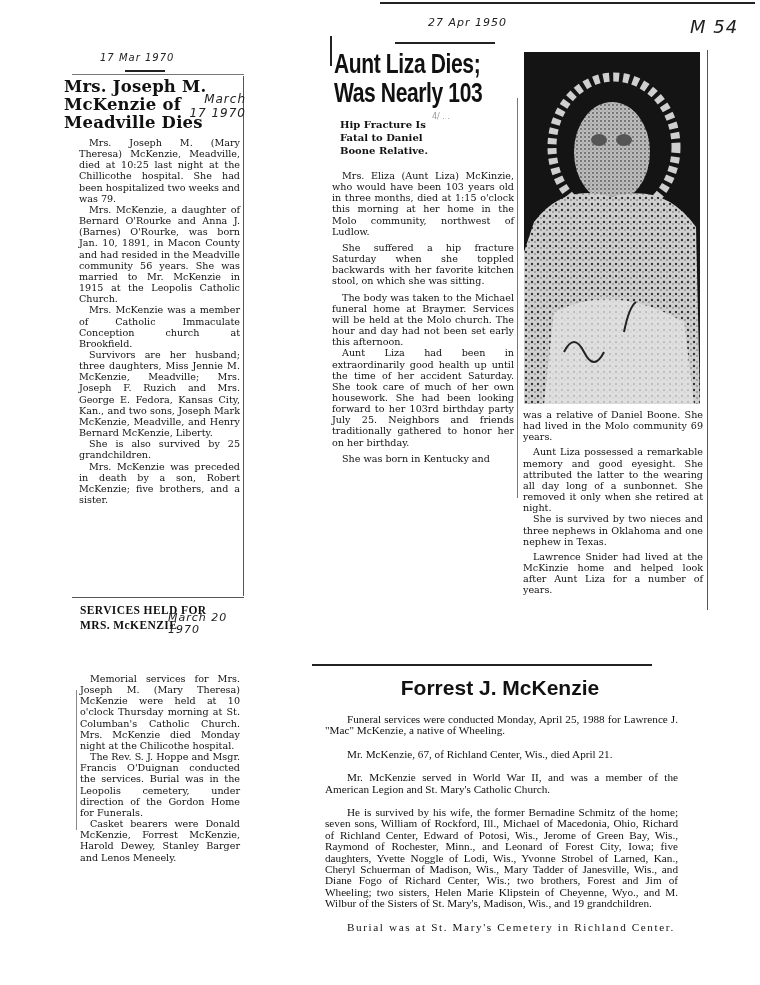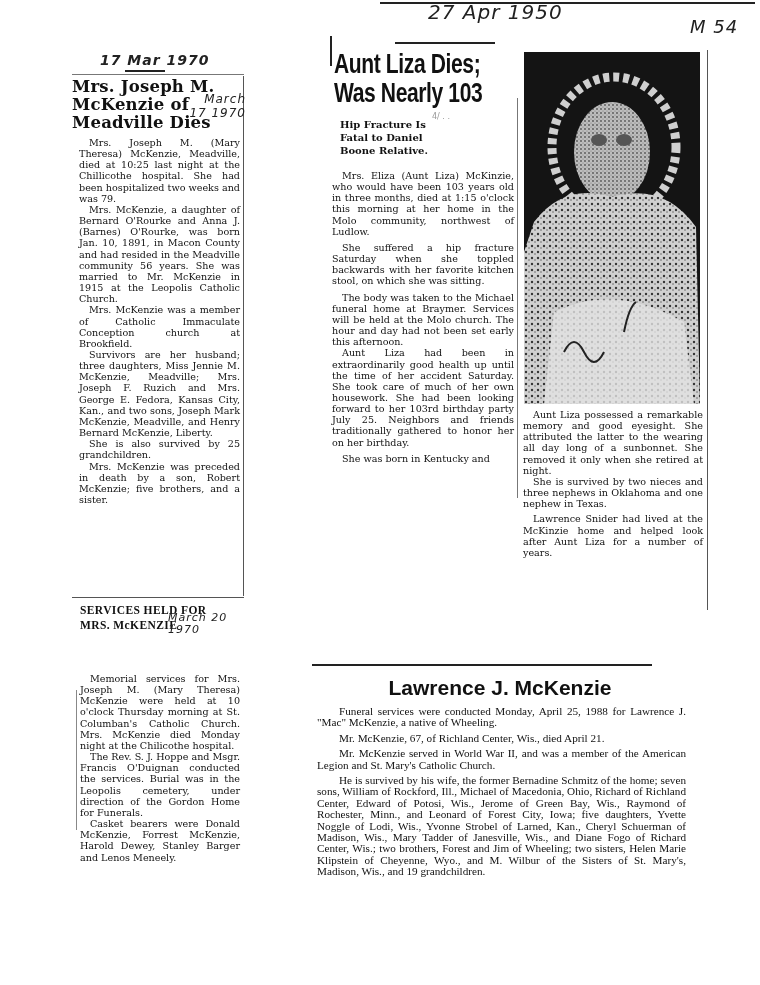--- a/index.html
+++ b/index.html
@@ -11,37 +11,37 @@
     .col p + p { margin-top:0; }
     .headA { font-family:"DejaVu Serif", serif; font-weight:bold; font-size:16.5px; line-height:18px; letter-spacing:0.2px; }
     .headB { font-family:Liberation Serif, serif; font-weight:bold; font-size:11.5px; line-height:15px; letter-spacing:0.4px; }
     .headC { font-family:"Liberation Sans", sans-serif; font-weight:bold; font-size:27px; line-height:29px; transform:scaleX(0.78); transform-origin:left top; letter-spacing:-0.5px; }
     .subhead { font-family:"DejaVu Serif", serif; font-weight:bold; font-size:10px; line-height:13px; }
     .vline { position:absolute; width:1px; background:#333; }
     .hline { position:absolute; height:1px; background:#333; }
     .photo { position:absolute; background:#1a1a1a; overflow:hidden; }
     .lj-title { font-family:"Liberation Sans", sans-serif; font-weight:bold; font-size:21px; line-height:24px; text-align:center; }
     .lj-body { font-family:"Liberation Serif", serif; font-size:11.2px; line-height:11.4px; text-align:justify; }
-    .lj-body p { margin:4px; text-indent:22px; }
+    .lj-body p { margin:12px; text-indent:22px; }
     .lj-body p.spread { letter-spacing:1.6px; }
   </style>
 </head>
 <body>
 
-<div class="abs hand" style="left:100px; top:52px; font-size:14px;font-weight:bold;">17 Mar 1970</div>
-<div class="abs hand" style="left:428px; top:0; font-size:20px;">27 Apr 1950</div>
+<div class="abs hand" style="left:100px; top:52px; font-size:10px;">17 Mar 1970</div>
+<div class="abs hand" style="left:428px; top:16px; font-size:11px;">27 Apr 1950</div>
 <div class="abs hand" style="left:690px; top:16px; font-size:18px;">M 54</div>
 <div class="hline" style="left:125px; top:70px; width:40px; height:2px; background:#222;"></div>
 <div class="hline" style="left:395px; top:42px; width:100px; height:2px; background:#222;"></div>
 <div class="hline" style="left:380px; top:2px; width:375px; height:2px; background:#222;"></div>
 
 <div class="hline" style="left:72px; top:74px; width:172px; background:#777;"></div>
 <div class="vline" style="left:243px; top:76px; height:520px; background:#555;"></div>
 
-<div class="abs headA" style="left:72px; top:78px; width:165px;">
+<div class="abs headA" style="left:64px; top:78px; width:165px;">
   <div>Mrs. Joseph M.</div>
   <div>McKenzie of</div>
   <div>Meadville Dies</div>
 </div>
 <div class="abs hand" style="left:186px; top:92px; font-size:12px; line-height:14px; width:60px;text-align:right;">
   <span>March 17 1970</span>
 </div>
 
 <div class="abs col" style="left:79px; top:137px; width:161px;">
   <p>Mrs. Joseph M. (Mary Theresa) McKenzie, Meadville, died at 10:25 last night at the Chillicothe hospital. She had been hospitalized two weeks and was 79.</p>
@@ -114,26 +114,28 @@
     <ellipse cx="100" cy="88" rx="8" ry="6" fill="#555"></ellipse>
 
     <path d="M10 170 Q40 130 88 145 Q140 130 172 175 L176 352 L0 352 L0 200 Z" fill="url(#dots2)"></path>
     <path d="M30 260 Q90 230 160 270 L170 352 L20 352 Z" fill="#e2e2e2" opacity="0.8"></path>
     <path d="M40 300 q10 -20 20 0 q10 20 20 0" stroke="#222" stroke-width="2" fill="none"></path>
     <path d="M100 280 q5 -25 12 -30" stroke="#222" stroke-width="2" fill="none"></path>
   </svg>
 </div>
 
 <div class="abs col" style="left:523px; top:409px; width:180px;">
+  <p style="text-indent:0; margin-bottom:4px;">was a relative of Daniel Boone. She had lived in the Molo community 69 years.</p>
   <p>Aunt Liza possessed a remarkable memory and good eyesight. She attributed the latter to the wearing all day long of a sunbonnet. She removed it only when she retired at night.</p>
   <p style="margin-bottom:4px;">She is survived by two nieces and three nephews in Oklahoma and one nephew in Texas.</p>
   <p>Lawrence Snider had lived at the McKinzie home and helped look after Aunt Liza for a number of years.</p>
 </div>
 
 <div class="hline" style="left:312px; top:664px; width:340px; height:2px; background:#222;"></div>
-<div class="abs lj-title" style="left:310px; top:676px; width:380px;">Lawrence J. McKenzie</div>
+<div class="abs lj-title" style="left:310px; top:676px; width:380px;">Forrest J. McKenzie</div>
 
 <div class="abs lj-body" style="left:313px; top:702px; width:377px;">
   <p>Funeral services were conducted Monday, April 25, 1988 for Lawrence J. "Mac" McKenzie, a native of Wheeling.</p>
   <p>Mr. McKenzie, 67, of Richland Center, Wis., died April 21.</p>
   <p>Mr. McKenzie served in World War II, and was a member of the American Legion and St. Mary's Catholic Church.</p>
   <p>He is survived by his wife, the former Bernadine Schmitz of the home; seven sons, William of Rockford, Ill., Michael of Macedonia, Ohio, Richard of Richland Center, Edward of Potosi, Wis., Jerome of Green Bay, Wis., Raymond of Rochester, Minn., and Leonard of Forest City, Iowa; five daughters, Yvette Noggle of Lodi, Wis., Yvonne Strobel of Larned, Kan., Cheryl Schuerman of Madison, Wis., Mary Tadder of Janesville, Wis., and Diane Fogo of Richard Center, Wis.; two brothers, Forest and Jim of Wheeling; two sisters, Helen Marie Klipstein of Cheyenne, Wyo., and M. Wilbur of the Sisters of St. Mary's, Madison, Wis., and 19 grandchildren.</p>
+  <p class="spread">Burial was at St. Mary's Cemetery in Richland Center.</p>
 </div>
 
 </body></html>

